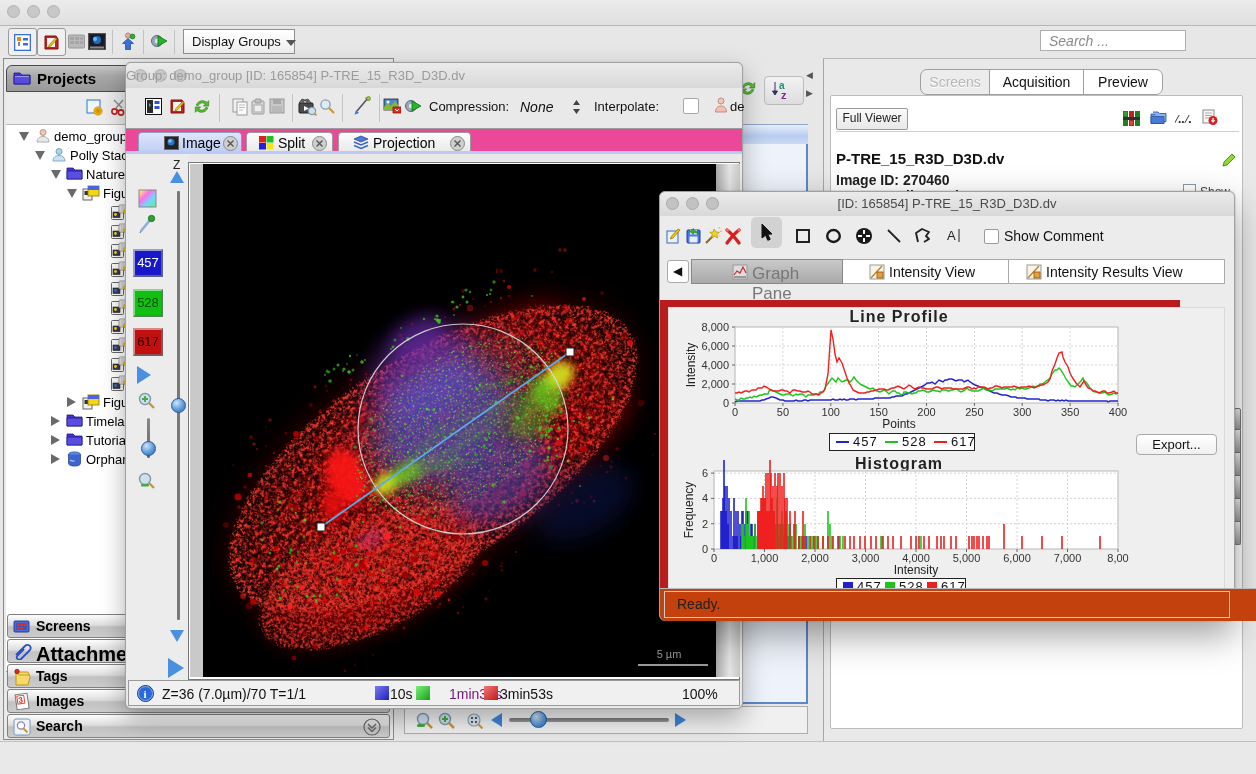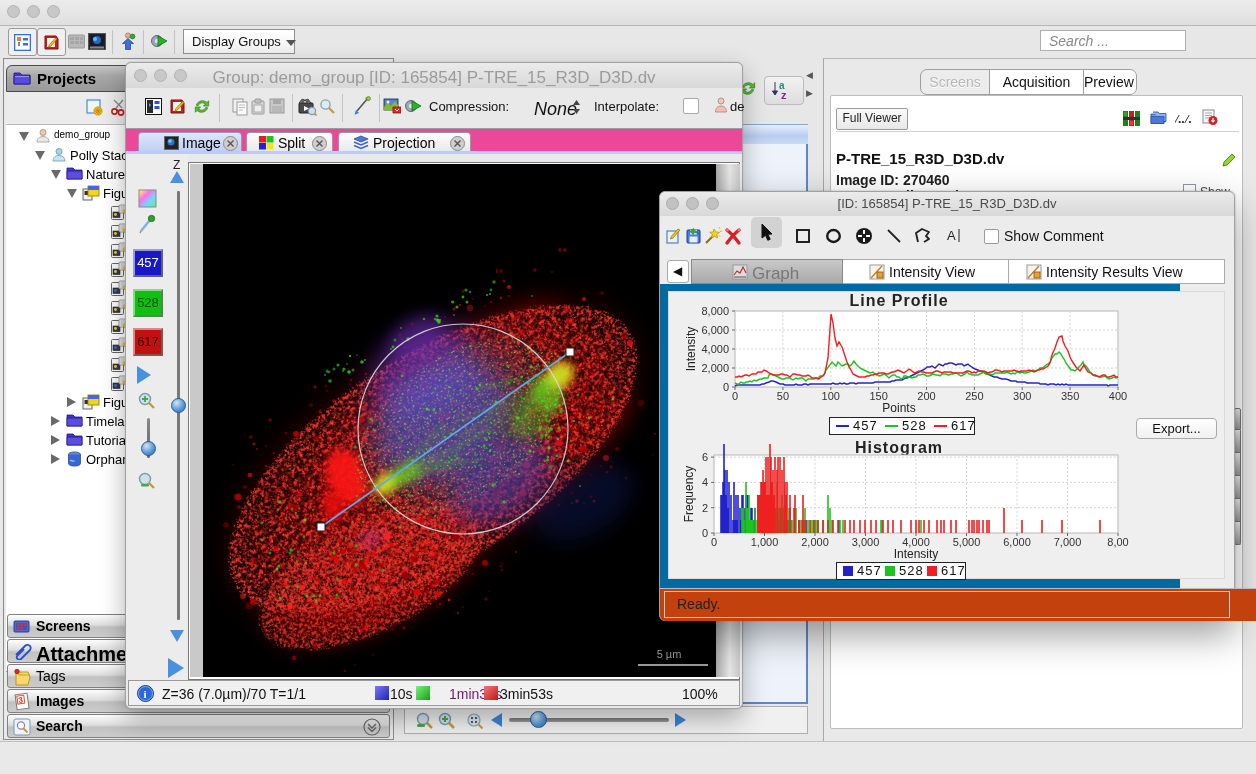--- a/index.html
+++ b/index.html
@@ -155,21 +155,21 @@
     <path d="M45 291l0 10 9-5z"></path>
     <path d="M45 310l0 10 9-5z"></path>
     <path d="M45 329l0 10 9-5z"></path>
    </g>
   </svg>
 
   <svg class="abs" style="left:29px;top:3px" width="16" height="16" viewBox="0 0 16 16">
         <circle cx="8" cy="4.5" r="3" fill="#f0c8b8" stroke="#b08070" stroke-width=".8"></circle>
         <path d="M2 14c0-3.5 2.5-5.5 6-5.5s6 2 6 5.5z" fill="#e8e8e8" stroke="#a0a0a0" stroke-width=".8"></path>
       </svg>
-  <span class="abs" style="left:48px;top:4px;font-size:10px">demo_group</span>
+  <span class="abs" style="left:48px;top:4px;font-size:13px">demo_group</span>
   <svg class="abs" style="left:45px;top:22px" width="16" height="16" viewBox="0 0 16 16">
         <circle cx="8" cy="4.5" r="3" fill="#a8d8f0" stroke="#6090b0" stroke-width=".8"></circle>
         <path d="M2 14c0-3.5 2.5-5.5 6-5.5s6 2 6 5.5z" fill="#c8e4f4" stroke="#7098b8" stroke-width=".8"></path>
       </svg>
   <span class="abs" style="left:64px;top:23px;font-size:13px">Polly Stack</span>
   <svg class="abs" style="left:60px;top:41px" width="17" height="15" viewBox="0 0 17 15">
         <path d="M1 2h6l2 2h7v9H1z" fill="#4533d8" stroke="#221a80" stroke-width=".8"></path>
         <path d="M1 5h15v8H1z" fill="#5a4ee2" stroke="#221a80" stroke-width=".8"></path>
       </svg>
   <span class="abs" style="left:80px;top:42px;font-size:13px">Nature Pap</span>
@@ -307,21 +307,21 @@
         <path d="M3 12L12 3c1.5-1.5 4-1.5 5 0s.8 3.2-.5 4.5L8 16c-1 1-2.6 1-3.5 0s-.9-2.5 0-3.4L11 6" fill="none" stroke="#2a50c8" stroke-width="1.8"></path>
       </svg>
   <span class="abs" style="left:28px;top:3px;font-size:20px;font-weight:bold">Attachments</span>
  </div>
  <div class="abs accbar" style="left:3px;top:605px;width:383px;height:24px">
   <svg class="abs" style="left:5px;top:3px" width="19" height="18" viewBox="0 0 19 18">
         <path d="M3 4h12l2 5-2 8H3z" fill="#f8d868" stroke="#b89018" stroke-width=".9"></path>
         <path d="M3 4l3 3h11" fill="none" stroke="#b89018" stroke-width=".8"></path>
         <circle cx="4" cy="3.5" r="2.2" fill="#e02818" stroke="#901008" stroke-width=".7"></circle>
       </svg>
-  <span class="abs" style="left:28px;top:3px;font-size:14px;font-weight:normal">Tags</span>
+  <span class="abs" style="left:28px;top:3px;font-size:14px;font-weight:bold">Tags</span>
  </div>
  <div class="abs accbar" style="left:3px;top:630px;width:383px;height:24px">
   <svg class="abs" style="left:5px;top:2px" width="19" height="19" viewBox="0 0 19 19">
         <g transform="rotate(-8 9 9)">
           <rect x="3" y="2" width="12" height="15" fill="#fff" stroke="#777" stroke-width="1"></rect>
           <rect x="4.5" y="3.5" width="7" height="8" fill="none" stroke="#e05030" stroke-width="1"></rect>
           <text x="5.5" y="10.5" font-size="8" font-weight="bold" fill="#e03020" font-family="Liberation Sans">3</text>
         </g>
       </svg>
   <span class="abs" style="left:28px;top:3px;font-size:14px;font-weight:bold">Images</span>
@@ -337,21 +337,21 @@
         <circle cx="9" cy="9" r="8" fill="none" stroke="#666" stroke-width="1.2"></circle>
         <path d="M5 6l4 4 4-4M5 9.5l4 4 4-4" fill="none" stroke="#666" stroke-width="1.4"></path>
       </svg>
  </div>
 </div>
 
 <div class="abs" style="left:823px;top:58px;width:433px;height:683px;background:#e9e9e9;border-left:1px solid #a8a8a8;border-top:1px solid #b8b8b8;box-sizing:border-box">
 
  <div class="abs" style="left:96px;top:10px;width:70px;height:26px;background:#ececec;border:1px solid #9f9f9f;border-radius:7px 0 0 7px;box-sizing:border-box;text-align:center;font-size:14px;color:#b8b8b8;line-height:24px;text-shadow:0 1px 0 #fff">Screens</div>
  <div class="abs" style="left:165px;top:10px;width:95px;height:26px;background:#fff;border:1px solid #9f9f9f;box-sizing:border-box;text-align:center;font-size:14px;color:#111;line-height:24px">Acquisition</div>
- <div class="abs" style="left:259px;top:10px;width:54px;height:26px;background:#fff;border:1px solid #9f9f9f;border-radius:0 7px 7px 0;box-sizing:border-box;text-align:left;font-size:14px;color:#111;line-height:24px">Preview</div>
+ <div class="abs" style="left:259px;top:10px;width:80px;height:26px;background:#fff;border:1px solid #9f9f9f;border-radius:0 7px 7px 0;box-sizing:border-box;text-align:center;font-size:14px;color:#111;line-height:24px">Preview</div>
 
  <div class="abs" style="left:6px;top:36px;width:413px;height:634px;background:#fff;border:1px solid #bcbcbc;border-radius:2px;box-sizing:border-box;overflow:hidden">
   <div class="abs gbtn" style="left:5px;top:12px;width:70px;height:20px;background:linear-gradient(#fafafa,#e8e8e8);border-radius:2px;text-align:center;font-size:12px;line-height:19px;color:#222">Full Viewer</div>
   <svg class="abs" style="left:292px;top:15px" width="17" height="15" viewBox="0 0 17 15">
         <rect x="0" y="0" width="17" height="15" fill="#fff"></rect>
         <g>
           <rect x="0" y="0" width="5" height="15" fill="#208020"></rect>
           <rect x="6" y="0" width="5" height="15" fill="#c02020"></rect>
           <rect x="12" y="0" width="5" height="15" fill="#208020"></rect>
           <rect x="0" y="6" width="17" height="3" fill="#303030"></rect>
@@ -393,21 +393,21 @@
   <div style="width:7px;height:23px;background:linear-gradient(#efefef,#9a9a9a);border:1px solid #777;border-top:0;box-sizing:border-box"></div>
   <div style="width:7px;height:23px;background:linear-gradient(#efefef,#9a9a9a);border:1px solid #777;border-top:0;border-radius:0 0 2px 2px;box-sizing:border-box"></div>
  </div>
 </div>
 
 <div class="abs win" style="left:125px;top:62px;width:616px;height:645px;background:#e9e9e9;border-radius:6px">
  <div class="titlebar abs" style="left:0;top:0;width:100%;height:25px;border-radius:6px 6px 0 0">
   <div class="tl abs" style="left:8px;top:6px"></div>
   <div class="tl abs" style="left:28px;top:6px"></div>
   <div class="tl abs" style="left:48px;top:6px"></div>
-  <div class="abs" style="left:0;top:5px;width:100%;text-align:center;font-size:17px;color:#9b9b9b">Group: demo_group [ID: 165854] P-TRE_15_R3D_D3D.dv</div>
+  <div class="abs" style="left:0;top:5px;width:100%;font-size:13px;color:#9b9b9b">Group: demo_group [ID: 165854] P-TRE_15_R3D_D3D.dv</div>
  </div>
 
  <div class="abs" style="left:0;top:25px;width:100%;height:40px;background:#e9e9e9;border-bottom:1px solid #9c9c9c">
   <svg class="abs" style="left:19px;top:10px" width="17" height="17" viewBox="0 0 17 17">
         <rect x="0.5" y="0.5" width="16" height="16" fill="#fff" stroke="#111"></rect>
         <rect x="2" y="2" width="6" height="13" fill="#2a2a2a"></rect>
         <rect x="9.5" y="3" width="5" height="3" fill="#2a55d8"></rect>
         <rect x="9.5" y="8" width="5" height="3" fill="#2a55d8"></rect>
         <path d="M4 5l2 2-2 2z" fill="#4af"></path>
       </svg>
@@ -462,21 +462,21 @@
         <circle cx="5" cy="4" r="1.5" fill="#fff"></circle>
         <path d="M10 9h8v6h-8z" fill="#e03020" stroke="#801008" stroke-width=".8"></path>
         <path d="M12 11l2 2 2-2" stroke="#fff" fill="none"></path>
       </svg>
   <svg class="abs" style="left:278px;top:9px" width="19" height="19" viewBox="0 0 19 19">
         <circle cx="7" cy="9" r="5.5" fill="#9aa8b8" stroke="#5a6a7a"></circle>
         <circle cx="7" cy="9" r="2.2" fill="#dde4ea"></circle>
         <path d="M8 4l9 5-9 5z" fill="#28b428" stroke="#107010" stroke-width=".8"></path>
       </svg>
   <span class="abs" style="left:303px;top:11px;font-size:13px;color:#111">Compression:</span>
-  <span class="abs" style="left:408px;top:11px;font-size:18px;font-style:italic;color:#111">None</span>
+  <span class="abs" style="left:394px;top:11px;font-size:14px;font-style:italic;color:#111">None</span>
   <svg class="abs" style="left:446px;top:11px" width="9" height="16" viewBox="0 0 9 16">
         <path d="M4.5 1L8 6H1zM4.5 15L1 10h7z" fill="#444"></path>
       </svg>
   <span class="abs" style="left:468px;top:11px;font-size:13px;color:#111">Interpolate:</span>
   <div class="abs" style="left:557px;top:10px;width:14px;height:14px;background:#fff;border:1px solid #a8a8a8;border-radius:2px"></div>
   <svg class="abs" style="left:588px;top:9px" width="14" height="17" viewBox="0 0 14 17">
         <circle cx="7" cy="4" r="3" fill="#f0c8b8" stroke="#b08070" stroke-width=".8"></circle>
         <path d="M1.5 15c0-3.8 2.3-6 5.5-6s5.5 2.2 5.5 6z" fill="#f0c0b0" stroke="#b08070" stroke-width=".8"></path>
       </svg>
   <span class="abs" style="left:604px;top:11px;font-size:13px;color:#111">de</span>
@@ -1500,21 +1500,21 @@
   <div class="abs" style="left:183px;top:0;width:166px;height:25px;background:#fff;border:1px solid #aaa;border-left:0;box-sizing:border-box">
    <svg class="abs" style="left:26px;top:4px" width="16" height="16" viewBox="0 0 16 16">
           <rect x="1" y="1" width="14" height="14" fill="#f8f4e8" stroke="#999"></rect>
           <path d="M2 14L13 2" stroke="#c08030" stroke-width="1.4"></path>
           <rect x="8" y="8" width="6" height="6" fill="#e8a030" stroke="#905010" stroke-width=".8"></rect>
         </svg>
    <span class="abs" style="left:46px;top:4px;font-size:14px;color:#111">Intensity View</span>
   </div>
  </div>
 
- <div class="abs" style="left:0;top:92px;width:520px;height:304px;background:#0369a1">
+ <div class="abs" style="left:0;top:108px;width:520px;height:304px;background:#b91c1c">
   <div class="abs" style="left:8px;top:7px;width:557px;height:288px;background:#efefef;border:1px solid #dadada;box-sizing:border-box"></div>
   <svg class="abs" style="left:0;top:0" width="574" height="304" viewBox="0 0 574 304">
    <g transform="translate(-659,-283)">
     <text x="898" y="305" text-anchor="middle" font-size="16" font-weight="bold" fill="#222" font-family="Liberation Sans" letter-spacing="1">Line Profile</text>
     <rect x="734" y="310" width="383" height="76" fill="#ffffff" stroke="#b8b8b8" stroke-width="1"></rect>
     <line x1="734.0" y1="310" x2="734.0" y2="386" stroke="#d4d4d4" stroke-dasharray="2,2"></line>
           <line x1="781.9" y1="310" x2="781.9" y2="386" stroke="#d4d4d4" stroke-dasharray="2,2"></line>
           <line x1="829.8" y1="310" x2="829.8" y2="386" stroke="#d4d4d4" stroke-dasharray="2,2"></line>
           <line x1="877.6" y1="310" x2="877.6" y2="386" stroke="#d4d4d4" stroke-dasharray="2,2"></line>
           <line x1="925.5" y1="310" x2="925.5" y2="386" stroke="#d4d4d4" stroke-dasharray="2,2"></line>

